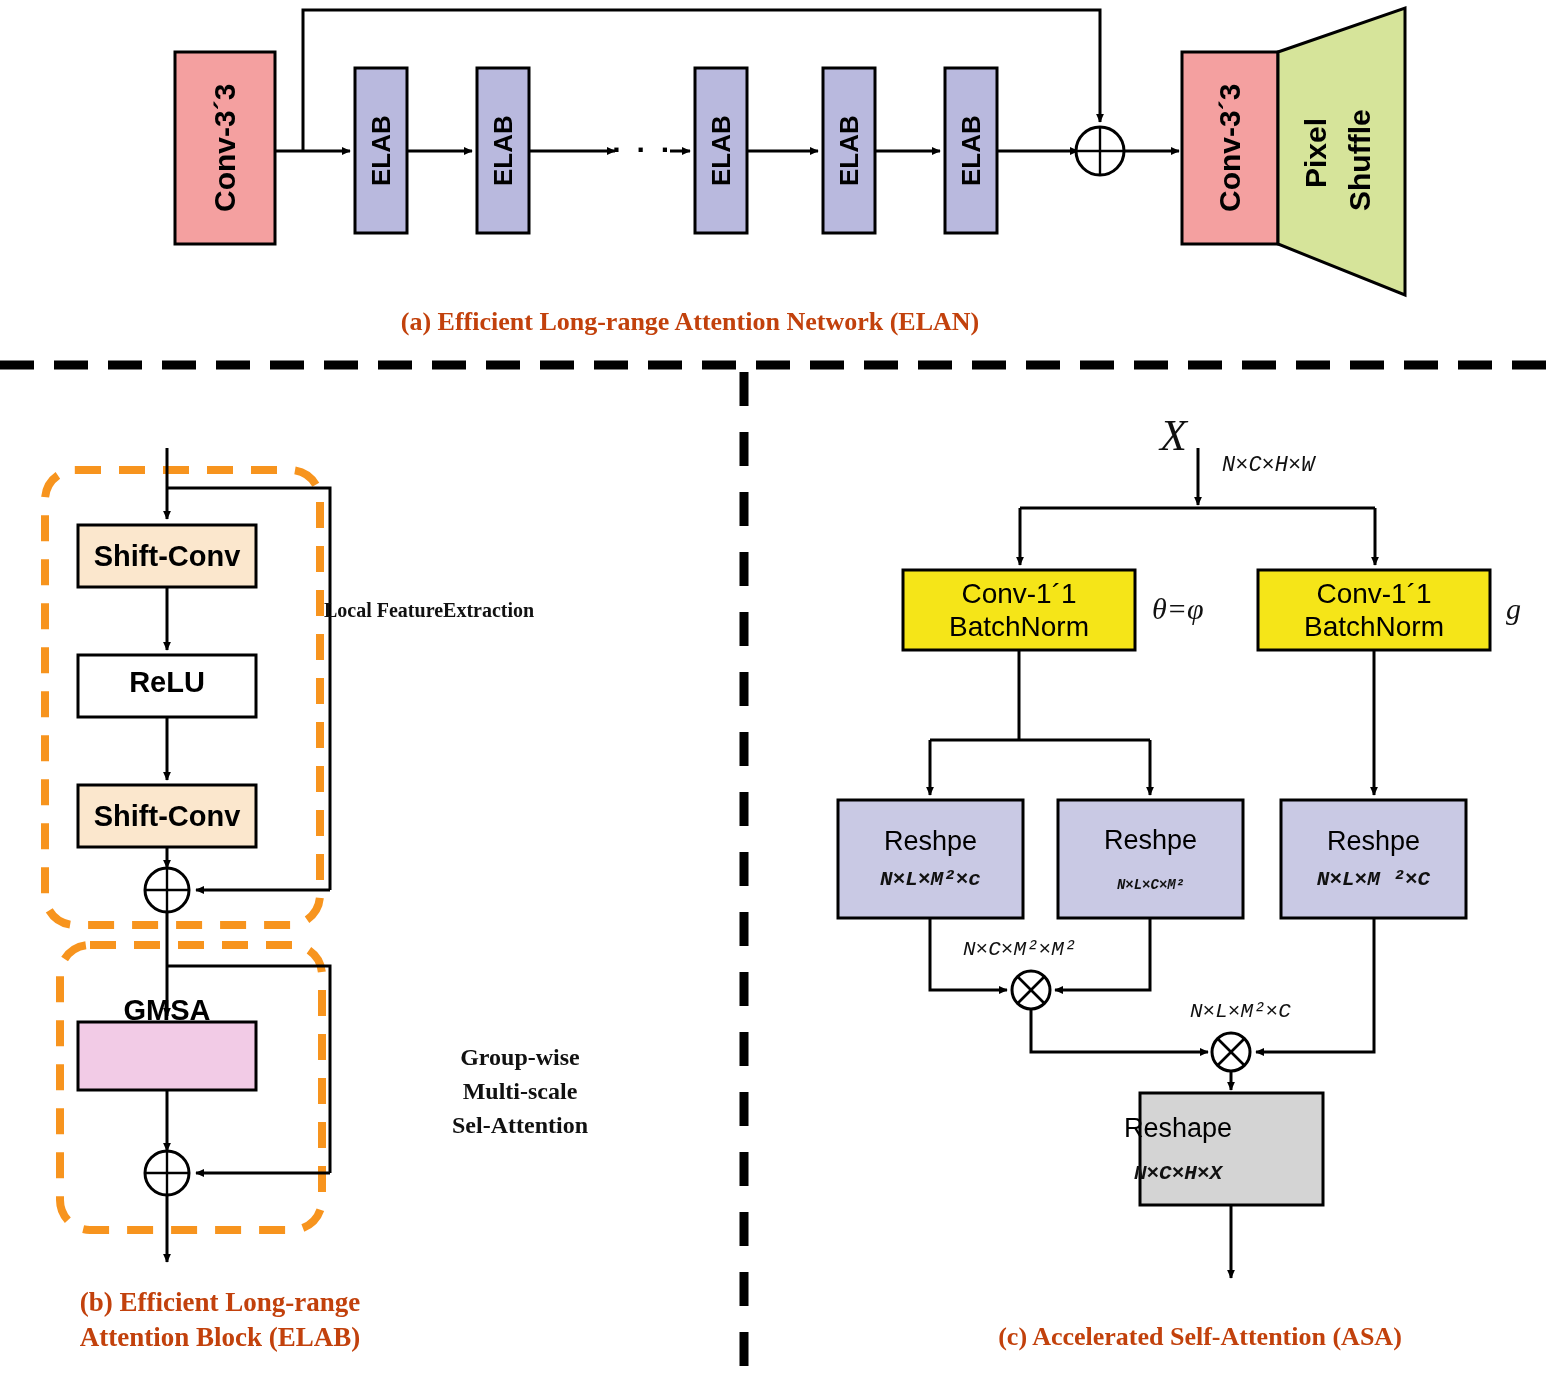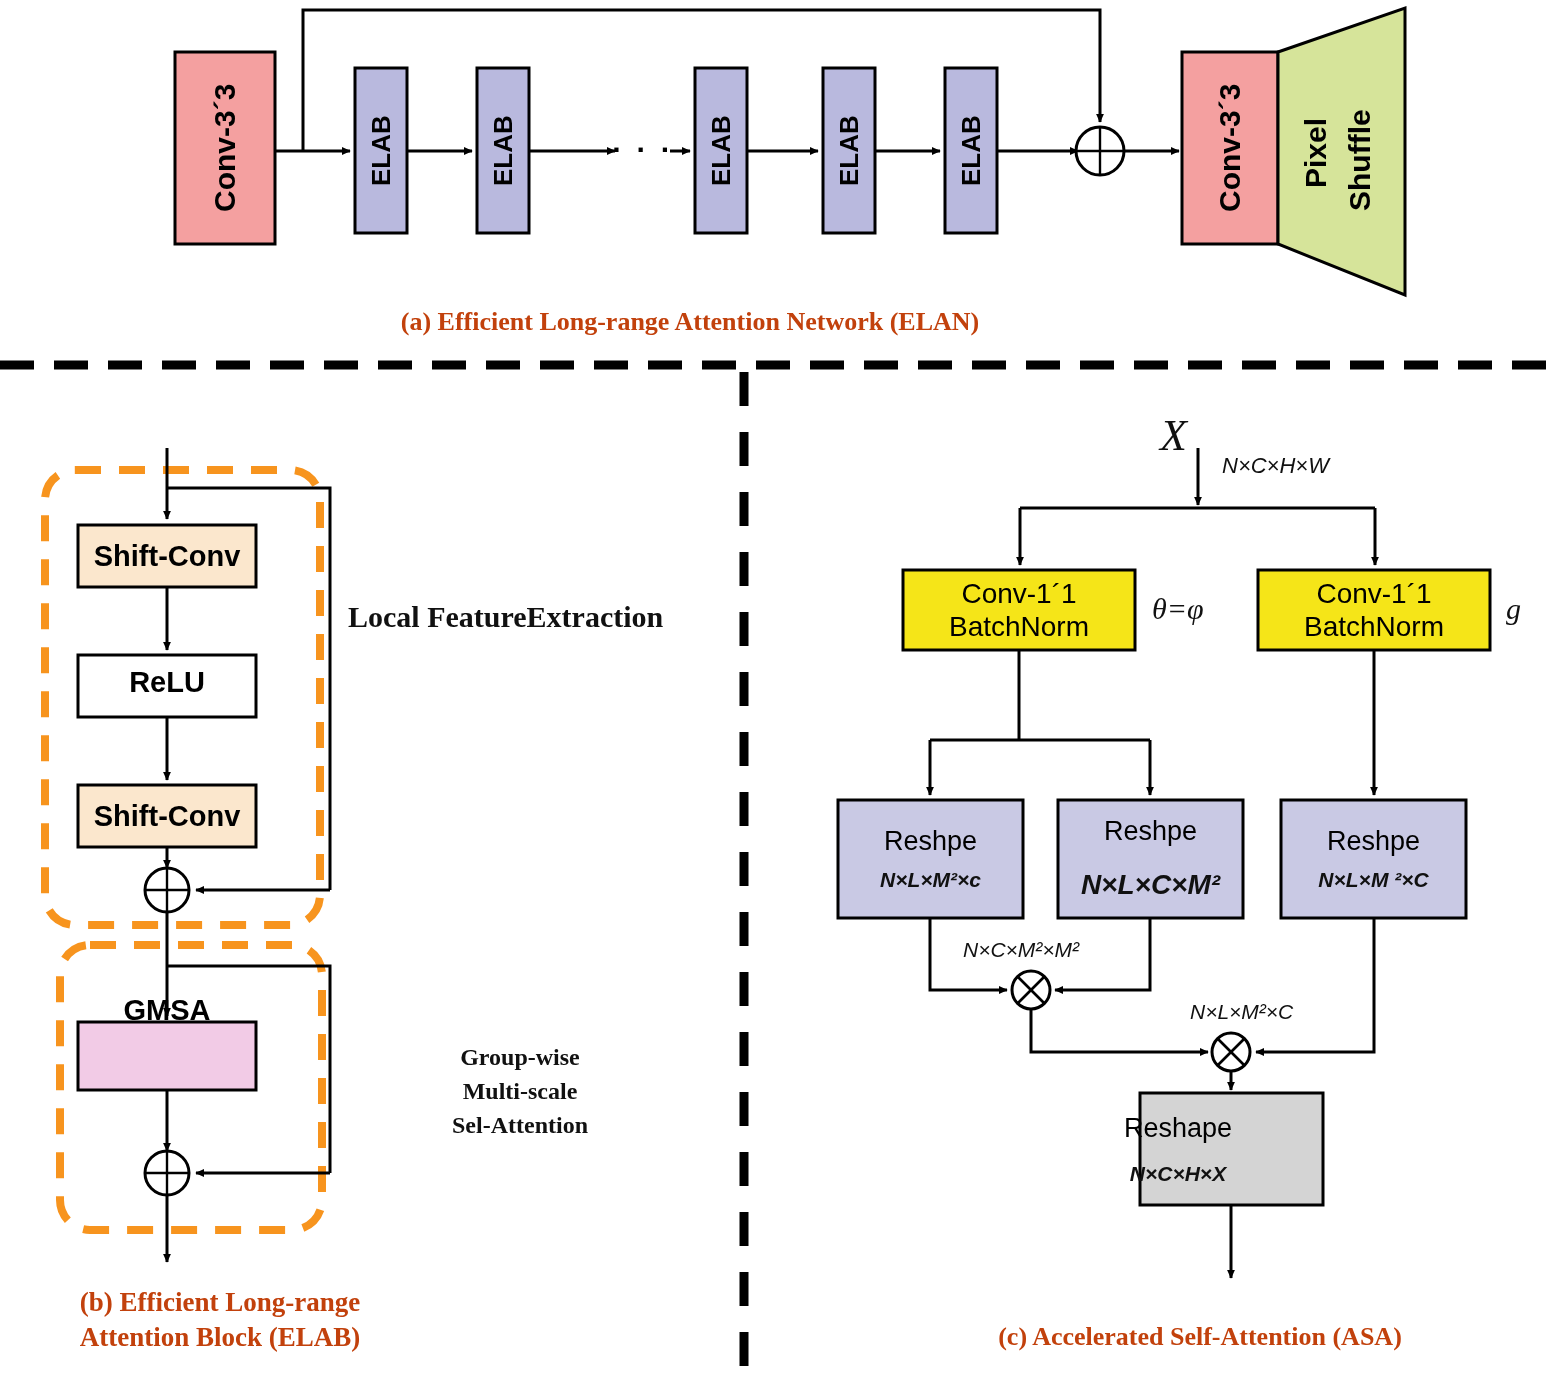--- a/index.html
+++ b/index.html
@@ -9,28 +9,28 @@
   svg.layer{position:absolute;left:0;top:0;width:1555px;height:1381px;overflow:visible;}
 
   .cap{position:absolute;font-family:"Liberation Serif",serif;font-weight:bold;
        color:#c2410c;text-align:center;line-height:1.28;}
   .cap-a{left:330px;top:305px;width:720px;font-size:26px;}
   .cap-b{left:20px;top:1285px;width:400px;font-size:27px;}
   .cap-c{left:940px;top:1320px;width:520px;font-size:26px;}
 
   .side-label{position:absolute;font-family:"Liberation Serif",serif;font-weight:bold;
               color:#111;line-height:1.42;}
-  .lbl-local{left:348px;top:596px;font-size:30px;white-space:nowrap;text-align:center;}
+  .lbl-local{left:324px;top:596px;font-size:20px;white-space:nowrap;text-align:center;}
   .lbl-gmsa{left:420px;top:1040px;font-size:24px;text-align:center;width:200px;}
 
   .boxtext{position:absolute;display:flex;align-items:center;justify-content:center;
            text-align:center;color:#000;font-weight:bold;pointer-events:none;}
   .vtext{writing-mode:vertical-rl;transform:rotate(180deg);}
 
-  .mathlbl{position:absolute;font-family:Liberation Sans, sans-serif;font-style:italic;
+  .mathlbl{position:absolute;font-family:Liberation Mono, monospace;font-style:italic;
            color:#111;white-space:nowrap;text-align:right;}
   .bigX{position:absolute;font-family:"Liberation Serif",serif;font-style:italic;
         font-size:44px;color:#111;}
   .gk{position:absolute;font-family:"Liberation Serif",serif;font-style:italic;color:#111;}
 </style>
 </head>
 <body>
 
 <div class="stage">
 
@@ -184,21 +184,21 @@
   <div class="gk" style="left:1506px;top:592px;font-size:30px;">g</div>
 
   <div class="boxtext" style="left:838px;top:800px;width:185px;height:118px;
        flex-direction:column;line-height:1.3;">
     <span style="font-size:27px;font-weight:normal;">Reshpe</span>
     <span class="mathlbl" style="position:static;font-size:21px;margin-top:7px;">N×L×M²×c</span>
   </div>
   <div class="boxtext" style="left:1058px;top:800px;width:185px;height:118px;
        flex-direction:column;line-height:1.3;">
     <span style="font-size:27px;font-weight:normal;">Reshpe</span>
-    <span class="mathlbl" style="position:static;font-size:28px;margin-top:18px;">N×L×C×M²</span>
+    <span class="mathlbl" style="position:static;font-size:14px;margin-top:18px;">N×L×C×M²</span>
   </div>
   <div class="boxtext" style="left:1281px;top:800px;width:185px;height:118px;
        flex-direction:column;line-height:1.3;">
     <span style="font-size:27px;font-weight:normal;">Reshpe</span>
     <span class="mathlbl" style="position:static;font-size:21px;margin-top:7px;">N×L×M ²×C</span>
   </div>
 
   <div class="mathlbl" style="left:963px;top:938px;font-size:21px;">N×C×M²×M²</div>
   <div class="mathlbl" style="left:1190px;top:1000px;font-size:21px;">N×L×M²×C</div>
 

